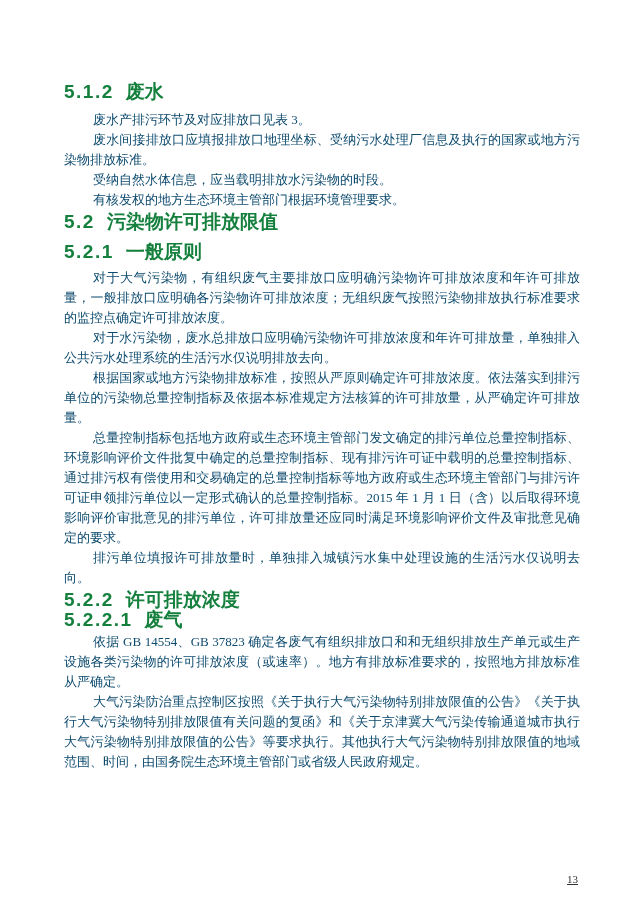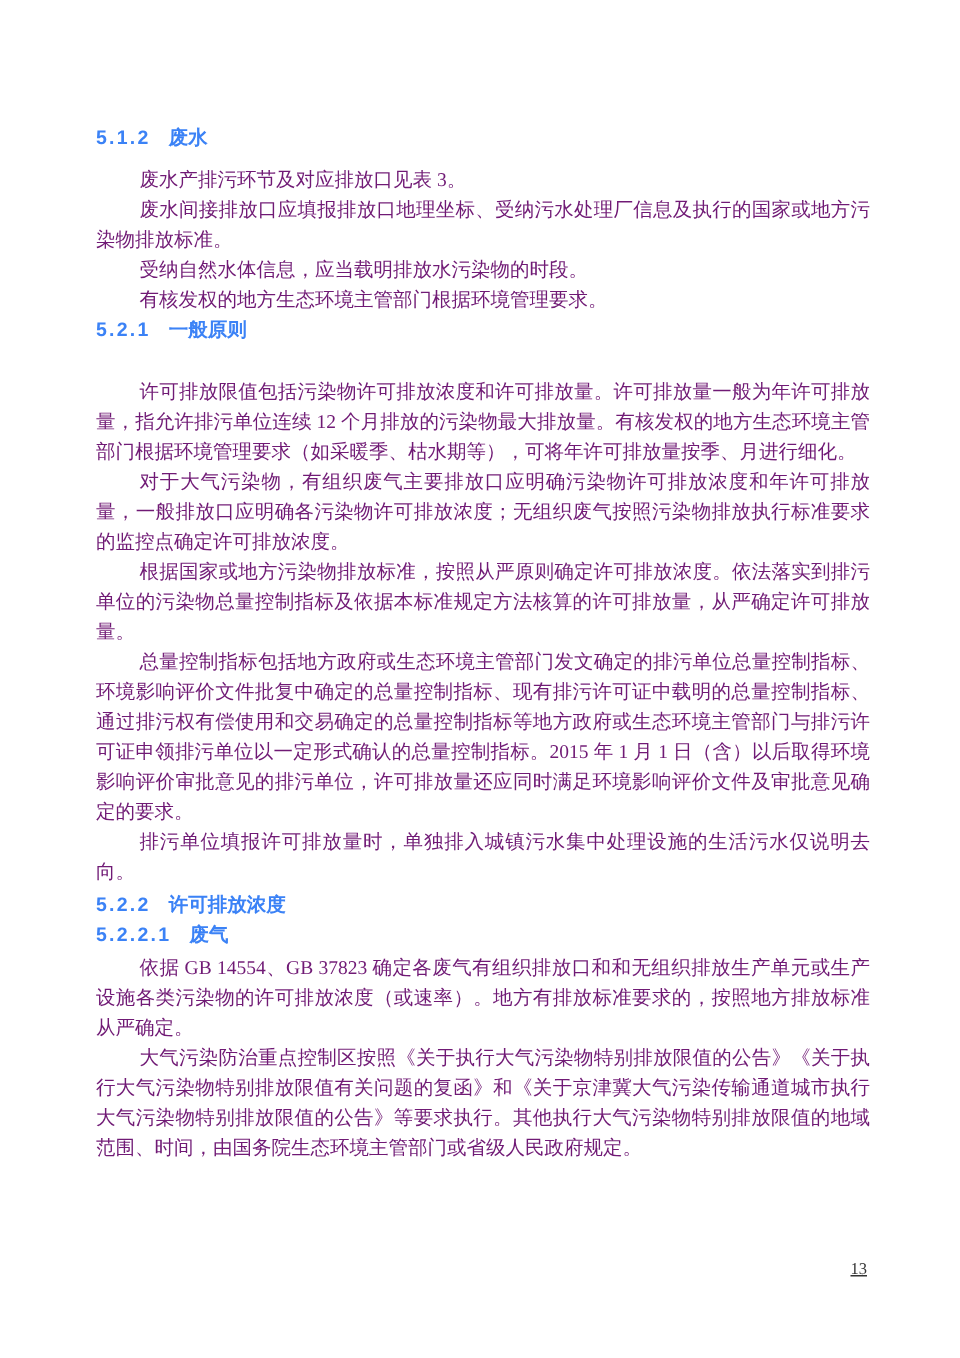--- a/index.html
+++ b/index.html
@@ -10,66 +10,67 @@
     height: 905px;
     background: #ffffff;
     padding: 82px 60px 0 64px;
     overflow: hidden;
     color: #1e1e1e;
   }
   .para {
     font: 13px/20px "Liberation Serif", "DejaVu Serif", serif;
     text-align: justify;
     text-indent: 29px;
-    color: #701a75;
+    color: #0c4a6e;
   }
   .hd {
     font-family: "Liberation Sans", "DejaVu Sans", sans-serif;
     font-weight: bold;
-    font-size: 13px;
+    font-size: 19px;
     line-height: 20px;
-    color: #3b82f6;
+    color: #15803d;
     white-space: nowrap;
   }
   .hnum {
     font-family: "Liberation Sans", "DejaVu Sans", sans-serif;
     letter-spacing: 1.5px;
     margin-right: 12px;
   }
   .hd-512  { margin-bottom: 8px; }
   .hd-52   { margin-top: 2px; margin-bottom: 10px; }
-  .hd-521  { margin-bottom: 21px; }
+  .hd-521  { margin-bottom: 6px; }
   .hd-522  { margin-top: 2px; }
   .hd-5221 { margin-bottom: 2px; }
   .pageno {
     position: absolute;
-    top: 839px;
+    top: 872px;
     right: 62px;
     font: 11px/14px "Liberation Serif", "DejaVu Serif", serif;
     color: #333;
     text-decoration: underline;
   }
 </style>
 </head>
 <body>
 
 <div class="page">
 
   <h2 class="hd hd-512"><span class="hnum">5.1.2</span><span>废水</span></h2>
 
   <p class="para">废水产排污环节及对应排放口见表 3。</p>
   <p class="para">废水间接排放口应填报排放口地理坐标、受纳污水处理厂信息及执行的国家或地方污染物排放标准。</p>
   <p class="para">受纳自然水体信息，应当载明排放水污染物的时段。</p>
   <p class="para">有核发权的地方生态环境主管部门根据环境管理要求。</p>
 
+  <h2 class="hd hd-52"><span class="hnum">5.2</span><span>污染物许可排放限值</span></h2>
 
   <h3 class="hd hd-521"><span class="hnum">5.2.1</span><span>一般原则</span></h3>
 
-  <p class="para">许可排放限值包括污染物许可排放浓度和许可排放量。许可排放量一般为年许可排放量，指允许排污单位连续 12 个月排放的污染物最大排放量。有核发权的地方生态环境主管部门根据环境管理要求（如采暖季、枯水期等），可将年许可排放量按季、月进行细化。</p>
   <p class="para">对于大气污染物，有组织废气主要排放口应明确污染物许可排放浓度和年许可排放量，一般排放口应明确各污染物许可排放浓度；无组织废气按照污染物排放执行标准要求的监控点确定许可排放浓度。</p>
+  <p class="para">对于水污染物，废水总排放口应明确污染物许可排放浓度和年许可排放量，单独排入公共污水处理系统的生活污水仅说明排放去向。</p>
   <p class="para">根据国家或地方污染物排放标准，按照从严原则确定许可排放浓度。依法落实到排污单位的污染物总量控制指标及依据本标准规定方法核算的许可排放量，从严确定许可排放量。</p>
   <p class="para">总量控制指标包括地方政府或生态环境主管部门发文确定的排污单位总量控制指标、环境影响评价文件批复中确定的总量控制指标、现有排污许可证中载明的总量控制指标、通过排污权有偿使用和交易确定的总量控制指标等地方政府或生态环境主管部门与排污许可证申领排污单位以一定形式确认的总量控制指标。2015 年 1 月 1 日（含）以后取得环境影响评价审批意见的排污单位，许可排放量还应同时满足环境影响评价文件及审批意见确定的要求。</p>
   <p class="para">排污单位填报许可排放量时，单独排入城镇污水集中处理设施的生活污水仅说明去向。</p>
 
   <h3 class="hd hd-522"><span class="hnum">5.2.2</span><span>许可排放浓度</span></h3>
 
   <h4 class="hd hd-5221"><span class="hnum">5.2.2.1</span><span>废气</span></h4>
 
   <p class="para">依据 GB 14554、GB 37823 确定各废气有组织排放口和和无组织排放生产单元或生产设施各类污染物的许可排放浓度（或速率）。地方有排放标准要求的，按照地方排放标准从严确定。</p>
   <p class="para">大气污染防治重点控制区按照《关于执行大气污染物特别排放限值的公告》《关于执行大气污染物特别排放限值有关问题的复函》和《关于京津冀大气污染传输通道城市执行大气污染物特别排放限值的公告》等要求执行。其他执行大气污染物特别排放限值的地域范围、时间，由国务院生态环境主管部门或省级人民政府规定。</p>

